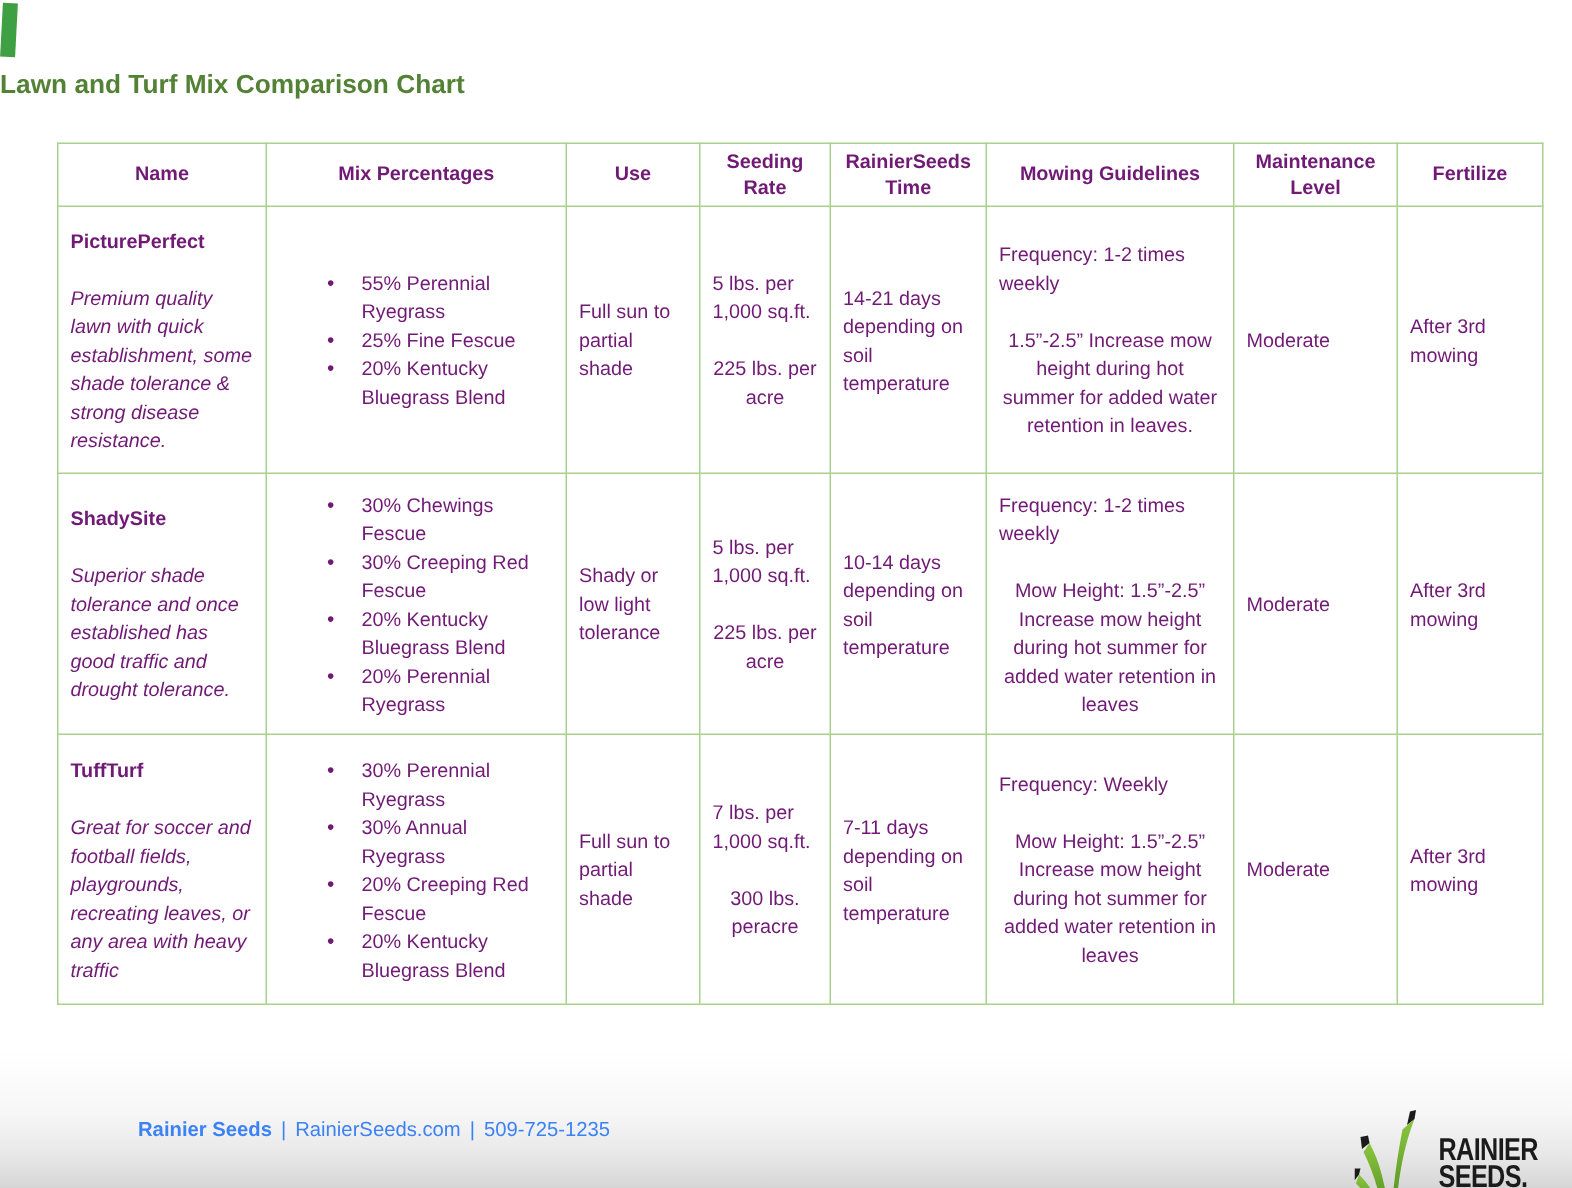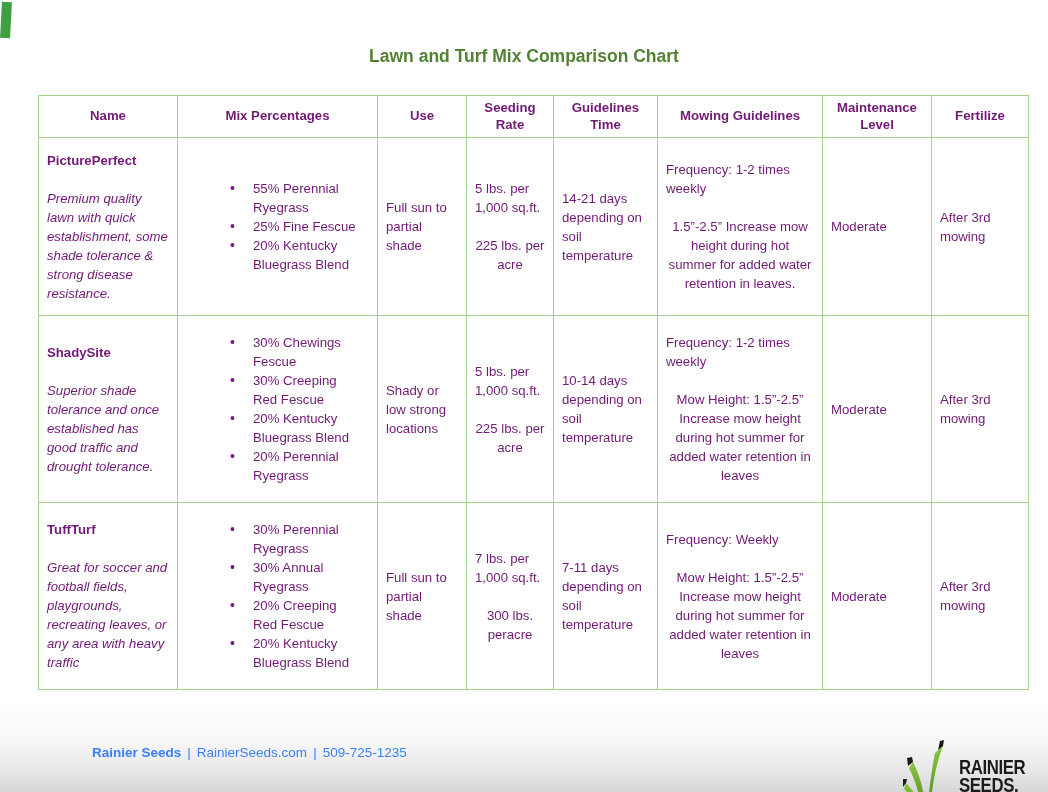--- a/index.html
+++ b/index.html
@@ -7,40 +7,40 @@
     width:1048px;height:792px;position:relative;overflow:hidden;
     background:#ffffff;color:#1a1a1a;
     font-family:"Liberation Sans",sans-serif;
   }
   .corner-mark{
     position:absolute;left:1px;top:2px;width:10px;height:36px;
     background:#3f9f43;transform:rotate(3deg);
   }
   .page-title{
     position:absolute;top:46px;left:0;width:100%;margin:0;
-    text-align:center;font-size:17.5px;font-weight:bold;color:#538135;
+    text-align:left;font-size:17.5px;font-weight:bold;color:#538135;
   }
   table.cmp{
     position:absolute;left:38px;top:95px;width:990px;
     border-collapse:collapse;table-layout:fixed;
     font-size:13.2px;line-height:1.44;color:#701a75;
   }
   table.cmp th,table.cmp td{border:1.5px solid #a9d18e;}
   table.cmp th{
     height:37px;padding:2px 4px;vertical-align:middle;
     text-align:center;font-weight:bold;font-size:13.2px;line-height:1.25;
   }
   table.cmp td{vertical-align:middle;padding:5px 8px;}
   tr.r0{height:178px}
   tr.r1{height:174px}
   tr.r2{height:180px}
   td.name-cell{vertical-align:top;padding-top:5px;}
   .name-title{font-weight:bold;margin:0 0 19px 0;}
   .name-desc{margin:0;font-style:italic;}
-  ul.mix-list{margin:12px;padding:0 0 0 32px;list-style:none;}
+  ul.mix-list{margin:0;padding:0 0 0 32px;list-style:none;}
   ul.mix-list li{position:relative;padding-left:23px;}
   ul.mix-list li::before{content:"\2022";position:absolute;left:0;top:-1px;font-size:14px;}
   .para{margin:0;}
   .para + .para{margin-top:19px;text-align:center;}
   .bottom-grad{
     position:absolute;left:0;bottom:0;width:100%;height:92px;
     background:linear-gradient(180deg,rgba(0,0,0,0) 0%,rgba(0,0,0,0.03) 45%,rgba(0,0,0,0.09) 75%,rgba(0,0,0,0.16) 100%);
   }
   .footer-line{
     position:absolute;left:92px;top:745px;z-index:2;
@@ -76,21 +76,21 @@
       <col style="width:165px">
       <col style="width:109px">
       <col style="width:97px">
   </colgroup>
   <thead>
     <tr>
       <th>Name</th>
       <th>Mix Percentages</th>
       <th>Use</th>
       <th>Seeding Rate</th>
-      <th>Guidelines Time</th>
+      <th>RainierSeeds Time</th>
       <th>Mowing Guidelines</th>
       <th>Maintenance Level</th>
       <th>Fertilize</th>
     </tr>
   </thead>
   <tbody>
     <tr class="r0">
       <td class="name-cell">
         <p class="name-title">PicturePerfect</p>
         <p class="name-desc">Premium quality lawn with quick establishment, some shade tolerance &amp; strong disease resistance.</p>
@@ -130,21 +130,21 @@
       </td>
       <td>
         <ul class="mix-list">
           <li>30% Chewings Fescue</li>
           <li>30% Creeping Red Fescue</li>
           <li>20% Kentucky Bluegrass Blend</li>
           <li>20% Perennial Ryegrass</li>
         </ul>
       </td>
       <td>
-        <p class="para">Shady or low strong locations</p>
+        <p class="para">Shady or low light tolerance</p>
       </td>
       <td>
         <p class="para">5 lbs. per 1,000 sq.ft.</p>
         <p class="para">225 lbs. per acre</p>
       </td>
       <td>
         <p class="para">10-14 days depending on soil temperature</p>
       </td>
       <td>
         <p class="para">Frequency: 1-2 times weekly</p>

